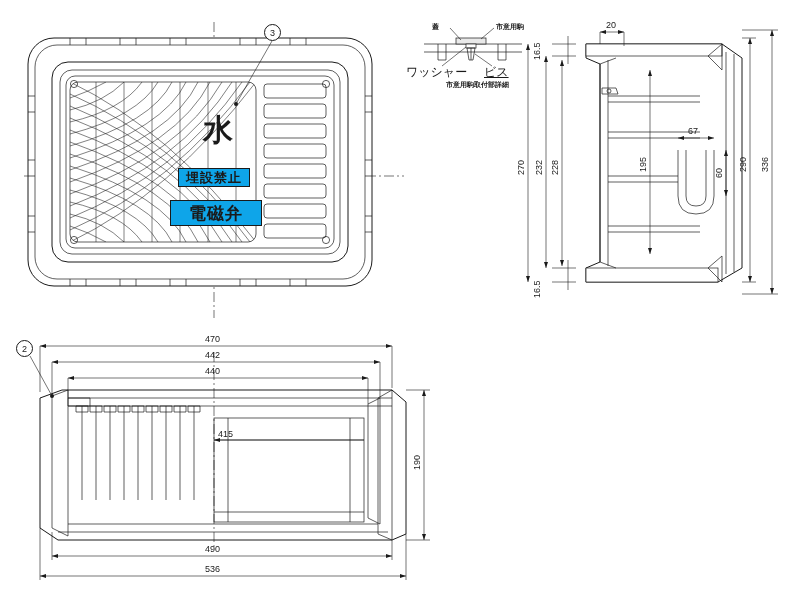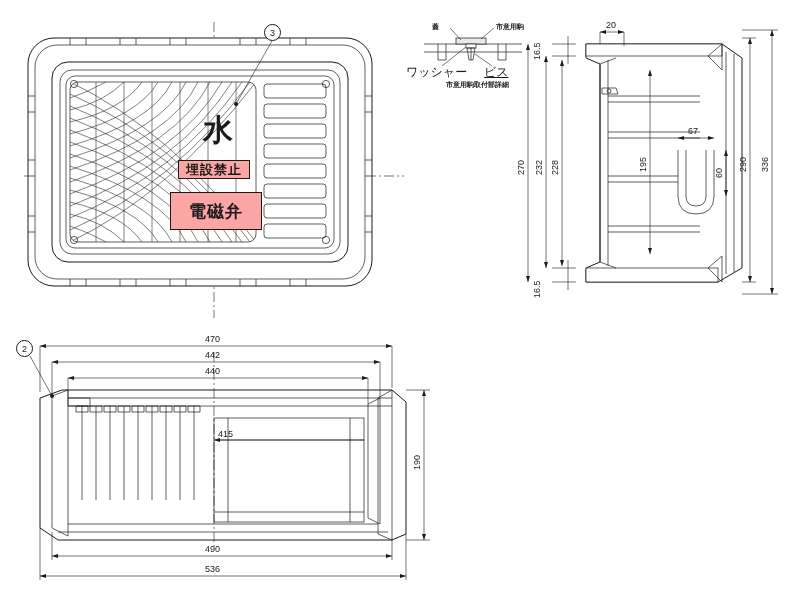--- a/index.html
+++ b/index.html
@@ -58,28 +58,29 @@
   .fill-g { fill: #e9e9e9; }
   .fill-k { fill: #1a1a1a; }
   .txt {
     font-family: "Liberation Sans", sans-serif;
     font-size: 9px;
     fill: #1a1a1a;
   }
   .lbl-box {
     position: absolute;
     border: 1px solid #1a1a1a;
-    background: #fca5a5;
+    background: #0ea5e9;
     display: flex;
     align-items: center;
     justify-content: center;
     font-family: "DejaVu Sans", sans-serif;
     color: #1a1a1a;
     letter-spacing: 1px;
     box-sizing: border-box;
+    margin-top: 8px;
   }
   #lid-mark-water {
     position: absolute;
     left: 196px;
     top: 108px;
     width: 44px;
     height: 44px;
     font-family: "DejaVu Sans", sans-serif;
     font-size: 30px;
     font-weight: bold;
@@ -93,21 +94,21 @@
     top: 160px;
     width: 72px;
     height: 19px;
     font-size: 13px;
     font-weight: bold;
   }
   #lid-label-2 {
     left: 170px;
     top: 192px;
     width: 92px;
-    height: 38px;
+    height: 26px;
     font-size: 17px;
     font-weight: bold;
   }
   .balloon {
     position: absolute;
     border: 1px solid #1a1a1a;
     border-radius: 50%;
     background: #ffffff;
     display: flex;
     align-items: center;

